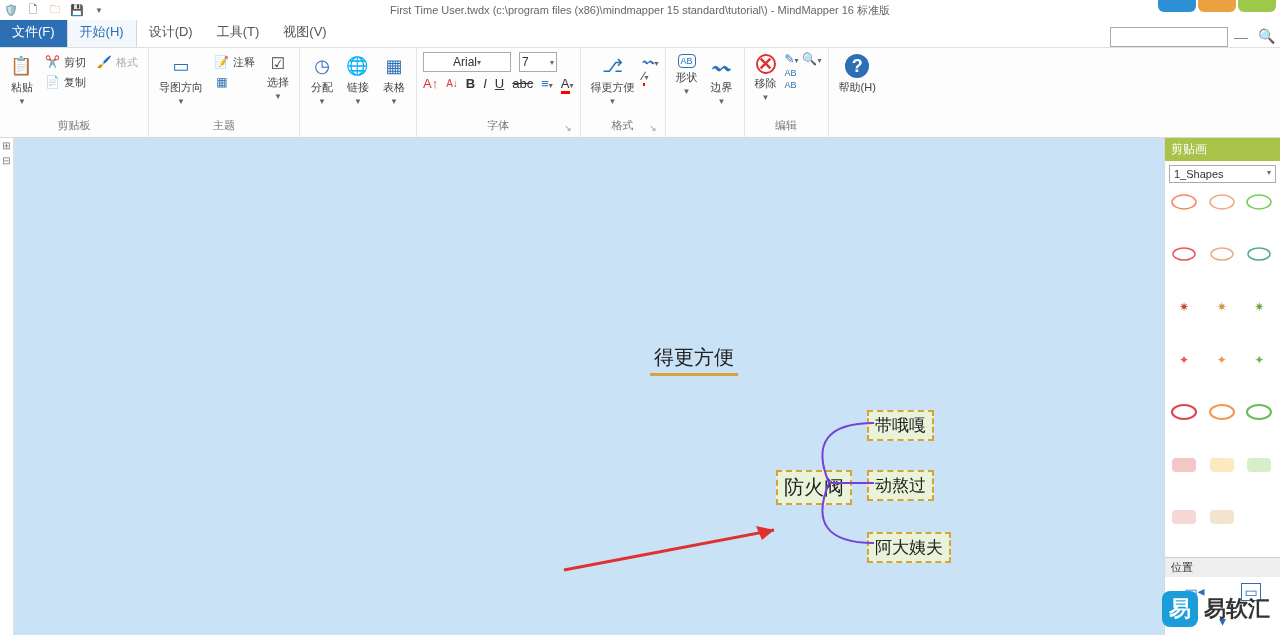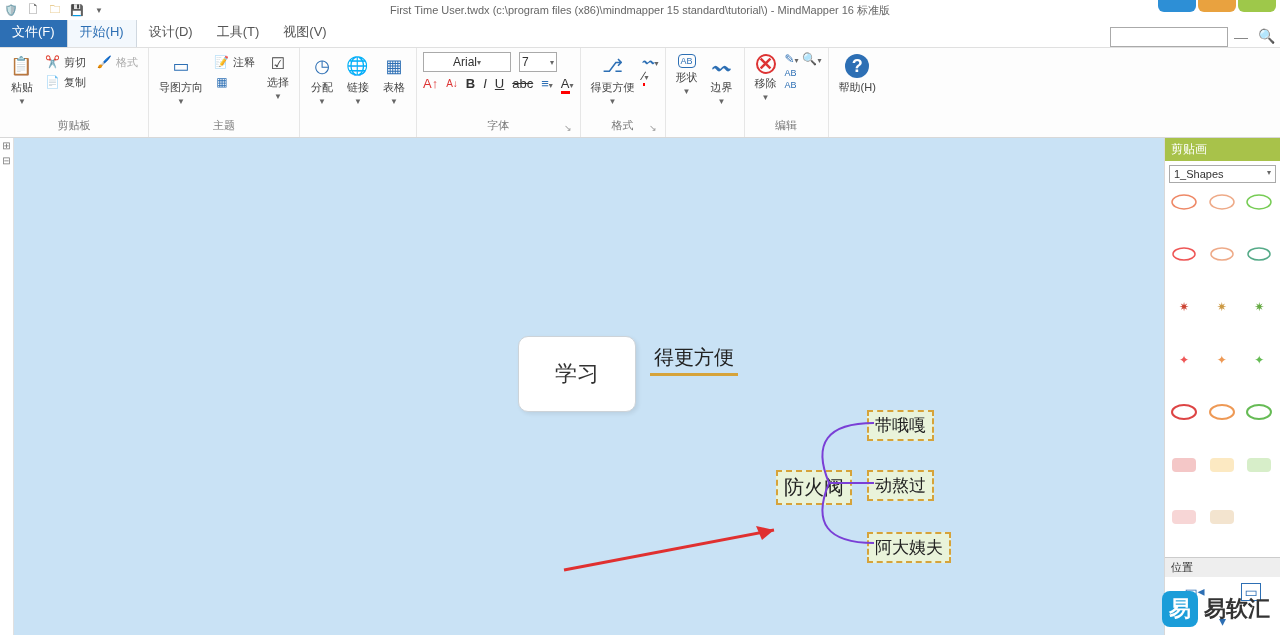--- a/index.html
+++ b/index.html
@@ -272,23 +272,20 @@
   </div>
 </div>
 
 <div class="canvas-area">
   <div class="leftstrip">
     <span>⊞</span>
     <span>⊟</span>
   </div>
   <div class="canvas-scroll">
     <div class="canvas">
-      <div class="node-root">
-          <span>学习</span>
-        </div>
       <div class="node-br uline-y" style="left:636px; top:206px"><span>得更方便</span></div>
       <div class="node-br node-sel" style="left:762px; top:332px"><span>防火阀</span></div>
       <div class="node-br node-sel" style="left:853px; top:272px;font-size:17px"><span>带哦嘎</span></div>
       <div class="node-br node-sel" style="left:853px; top:332px;font-size:17px"><span>动熬过</span></div>
       <div class="node-br node-sel" style="left:853px; top:394px;font-size:17px"><span>阿大姨夫</span></div>
 
       <svg style="position:absolute;left:0;top:0;width:1130px;height:480px;pointer-events:none">
         <path d="M 815 345 Q 790 285 860 285" stroke="#7a3fd6" stroke-width="2" fill="none"></path>
         <path d="M 815 345 Q 830 345 860 345" stroke="#7a3fd6" stroke-width="2" fill="none"></path>
         <path d="M 815 345 Q 790 405 860 405" stroke="#7a3fd6" stroke-width="2" fill="none"></path>

